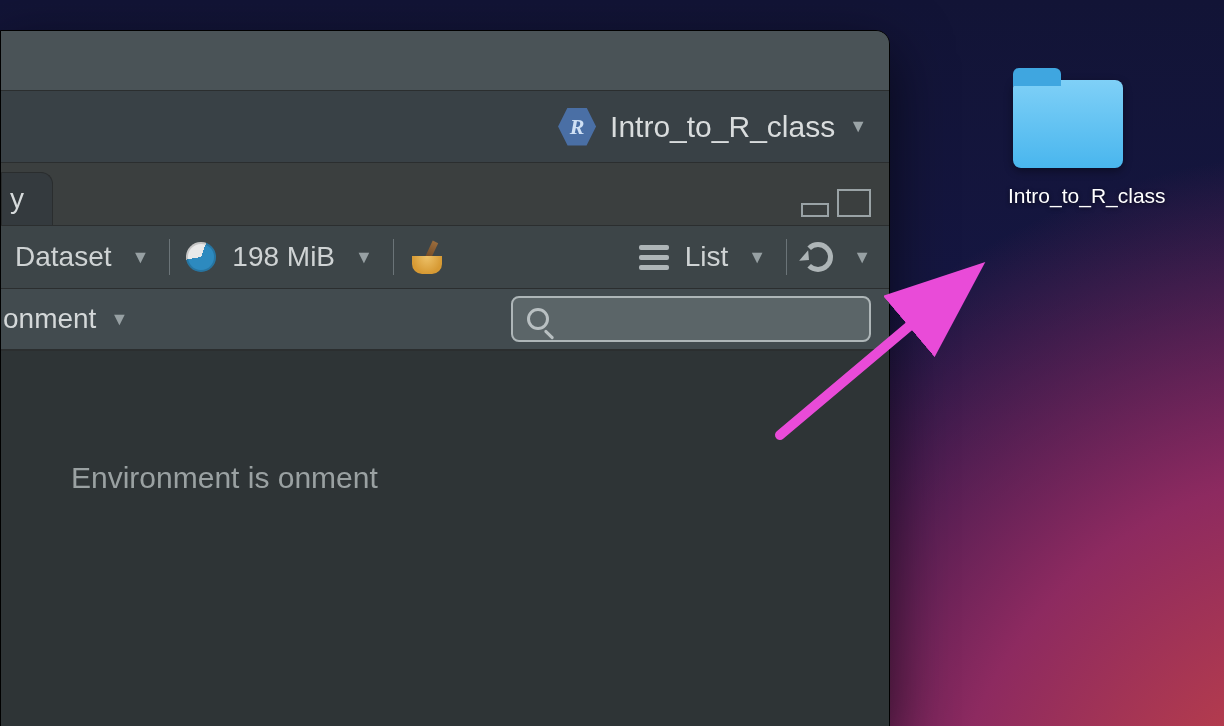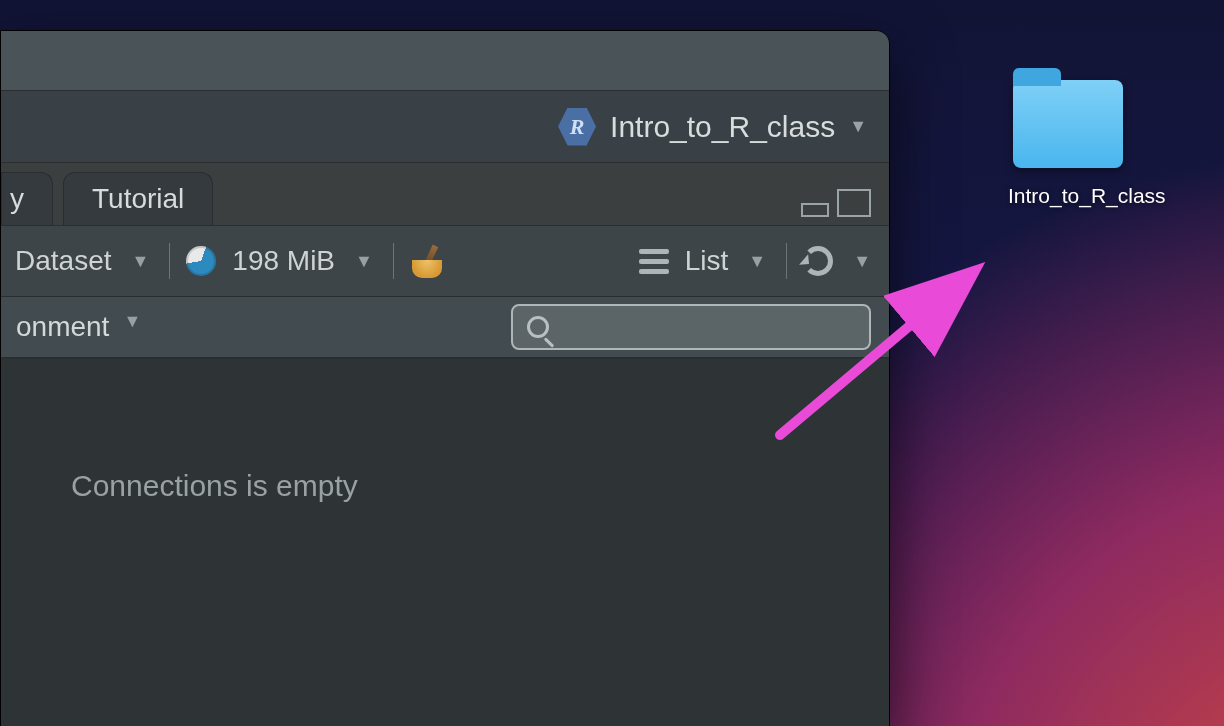--- a/index.html
+++ b/index.html
@@ -59,21 +59,21 @@
       display:flex; gap:8px; align-items:flex-end;
     }
     .pane-min, .pane-max {
       border:2px solid #9aa3a6; background:transparent;
     }
     .pane-min { width:28px; height:14px; }
     .pane-max { width:34px; height:28px; }
 
     .toolbar {
       display:flex; align-items:center; gap:16px;
-      height:72px; padding:9px 14px;
+      height:64px; padding:9px 14px;
       background:#3d4548; border-top:1px solid #2b2e2f; border-bottom:1px solid #2b2e2f;
       color:#cfd3d4; font-size:28px;
     }
     .toolbar .sep { width:1px; height:36px; background:#6b7478; }
     .disk-icon {
       width:30px; height:30px; border-radius:50%;
       background:conic-gradient(from -40deg,#e9e9e9 0deg 60deg,#2d8abf 60deg 300deg,#e9e9e9 300deg 360deg);
       box-shadow:inset 0 0 0 2px rgba(0,0,0,0.15);
     }
     .broom {
@@ -100,21 +100,21 @@
       transform:rotate(-50deg);
     }
 
     .caret { color:#97a0a3; font-size:18px; padding:0 4px; }
 
     .filter-row{
       display:flex; align-items:center; justify-content:space-between;
       height:62px; padding:0 18px 0 0;
       background:#424b4f; border-bottom:2px solid #2b2e2f;
     }
-    .scope-label{ color:#d4d8d9; font-size:28px; padding-left:15px; display:flex; align-items:flex-start; gap:10px;}
+    .scope-label{ color:#d4d8d9; font-size:28px; padding-left:2px; display:flex; align-items:center; gap:10px;}
     .search-box{
       display:flex; align-items:center; gap:8px;
       width:360px; height:46px; padding:0 14px;
       background:#5b6568; border:2px solid #aeb6b8; border-radius:8px;
     }
     .mag{
       width:22px; height:22px; border:3px solid #b9c0c2; border-radius:50%; position:relative;
     }
     .mag::after{
       content:""; position:absolute; right:-9px; bottom:-9px; width:12px; height:3px;
@@ -159,21 +159,20 @@
     <div class="window-top-strip"></div>
 
     <div class="project-bar">
       <span class="r-hex-icon">R</span>
       <span class="proj-name">Intro_to_R_class</span>
       <span class="proj-dropdown-caret">▼</span>
     </div>
 
     <div class="tabs-row">
       <div class="tab cut-left">y</div>
-      <div class="tab">Tutorial</div>
       <div class="pane-controls">
         <div class="pane-min"></div>
         <div class="pane-max"></div>
       </div>
     </div>
 
     <div class="toolbar">
       <span>Dataset</span>
       <span class="caret">▼</span>
       <span class="sep"></span>
@@ -200,21 +199,21 @@
         <span>onment</span>
         <span class="caret">▼</span>
       </div>
       <div class="search-box">
         <span class="mag"></span>
         <input class="search-input" value="" style="">
       </div>
     </div>
 
     <div class="env-body">
-      <span>Connections is empty</span>
+      <span>Environment is onment</span>
     </div>
 
   </div>
 
   <div class="desktop-folder">
     <div class="folder-icon"></div>
     <div>Intro_to_R_class</div>
   </div>
 
   <svg class="arrow-svg" width="240" height="200">

